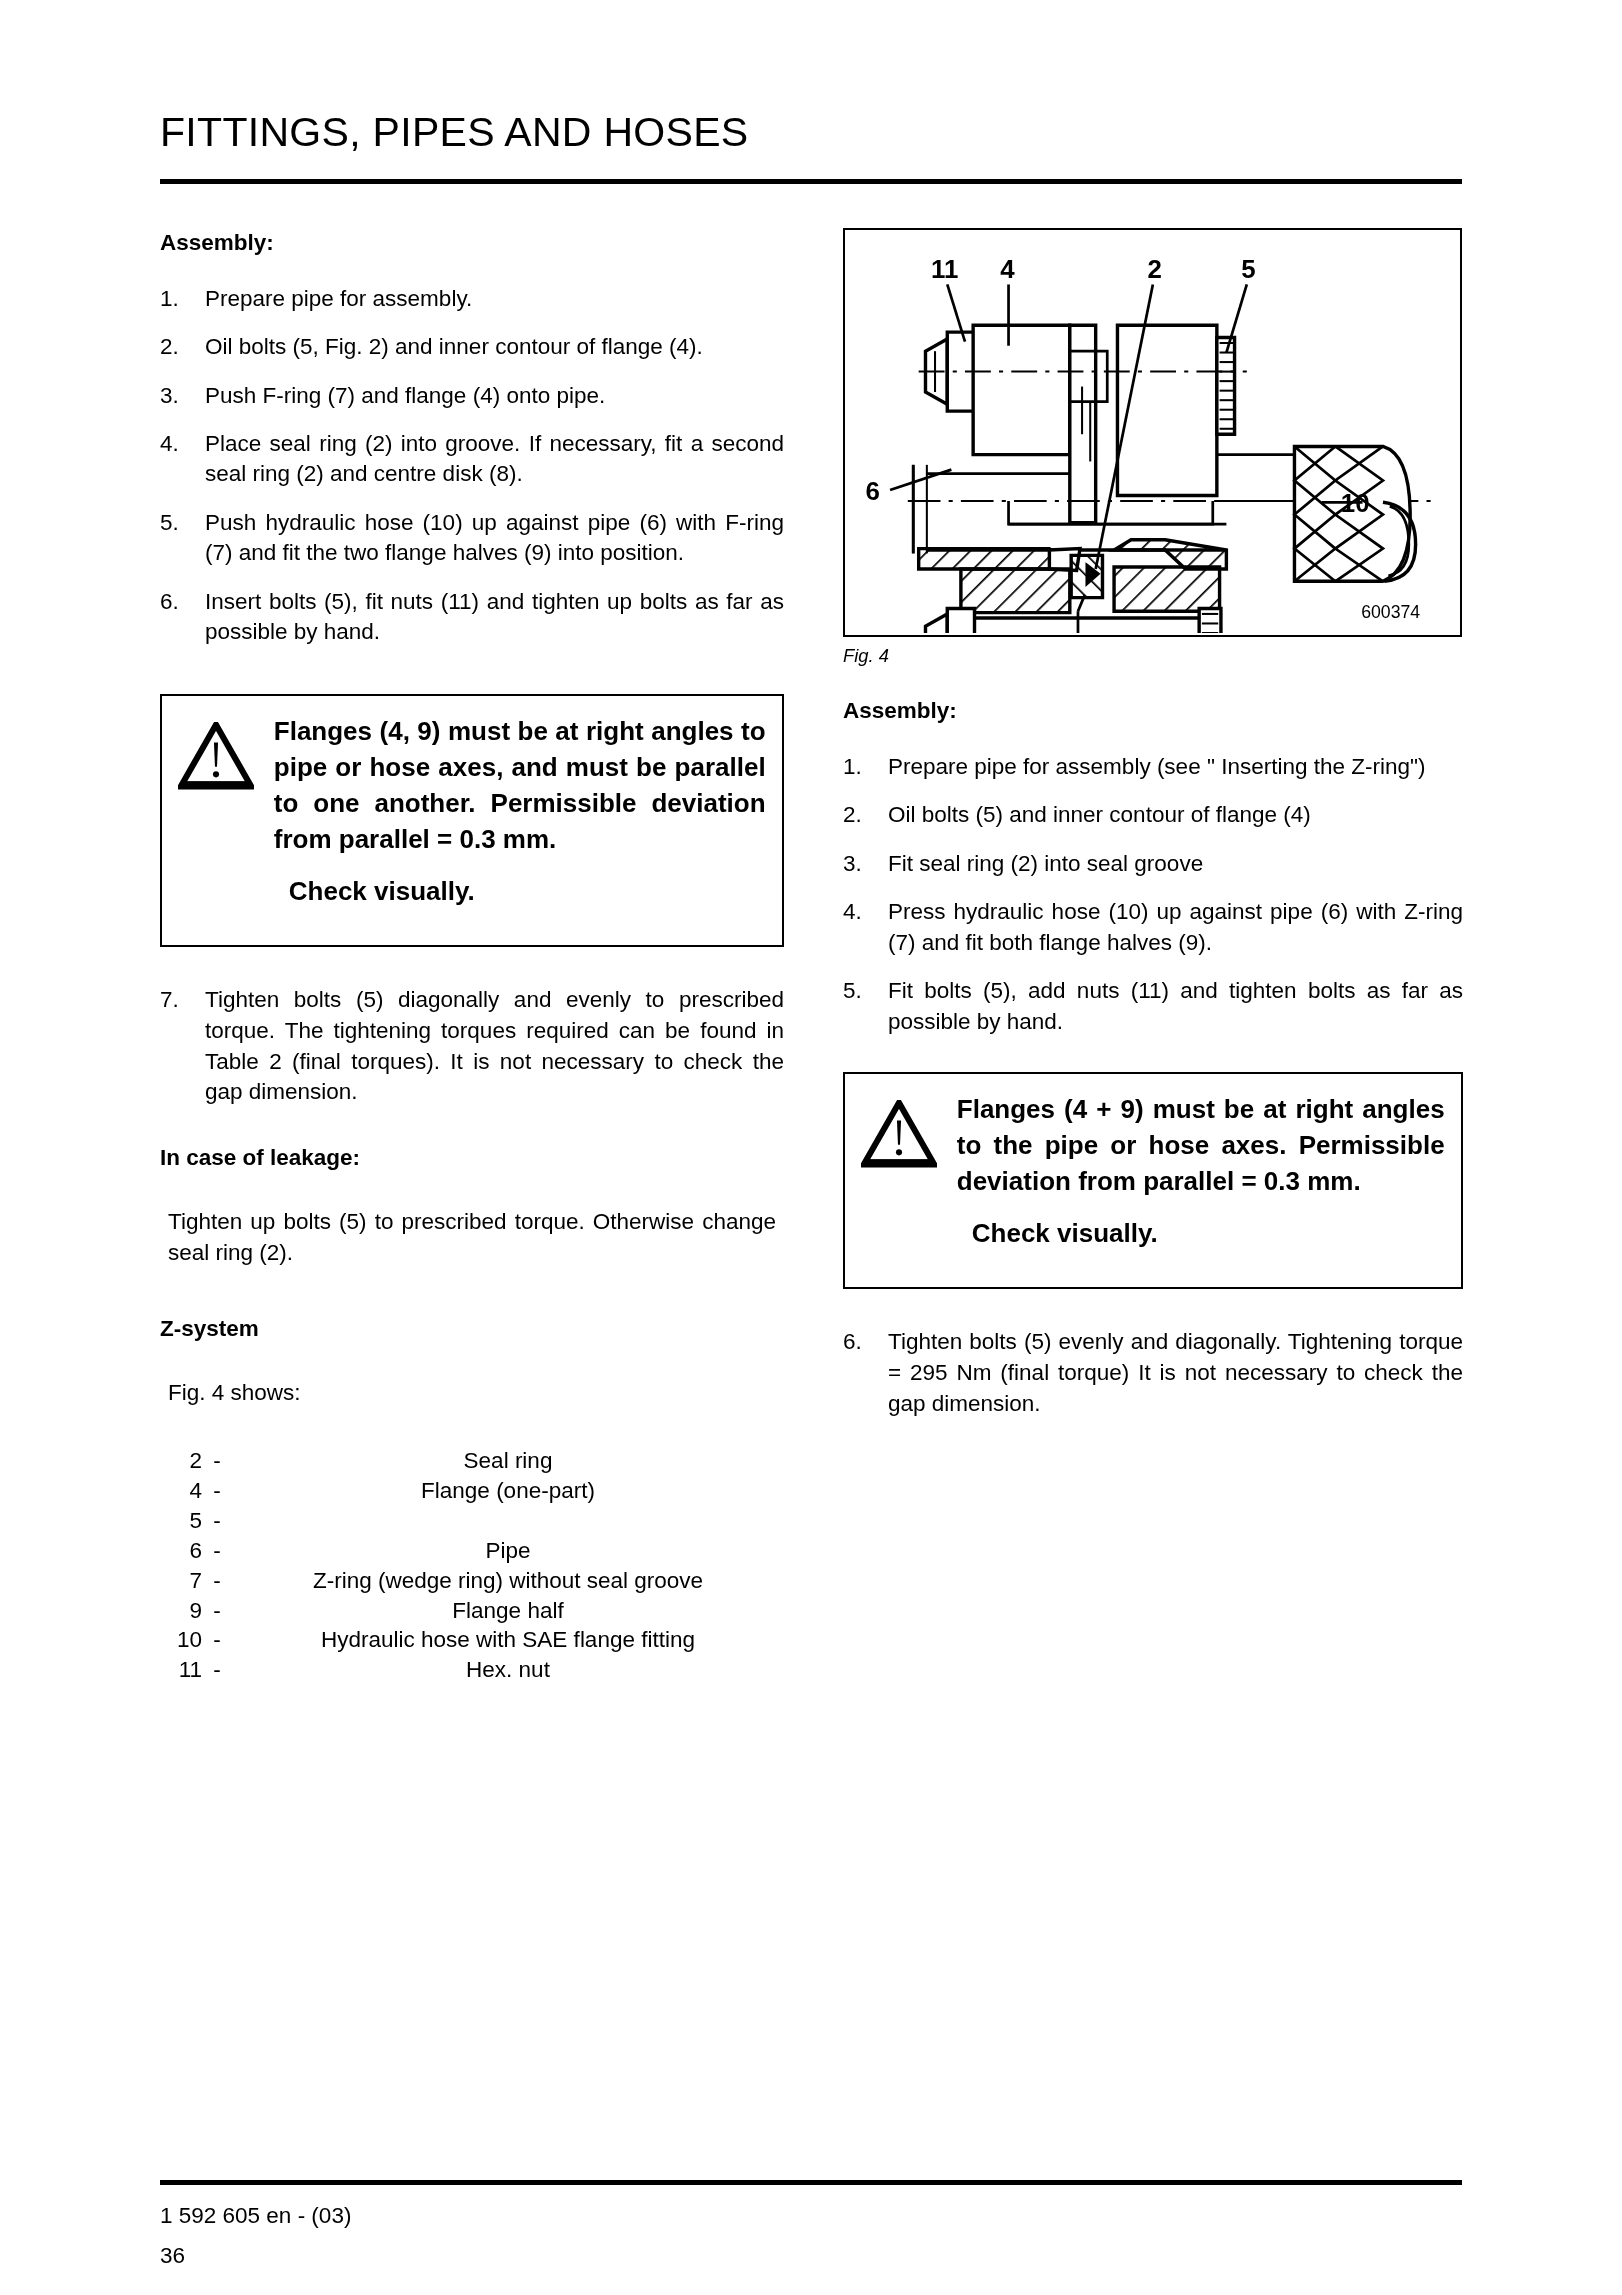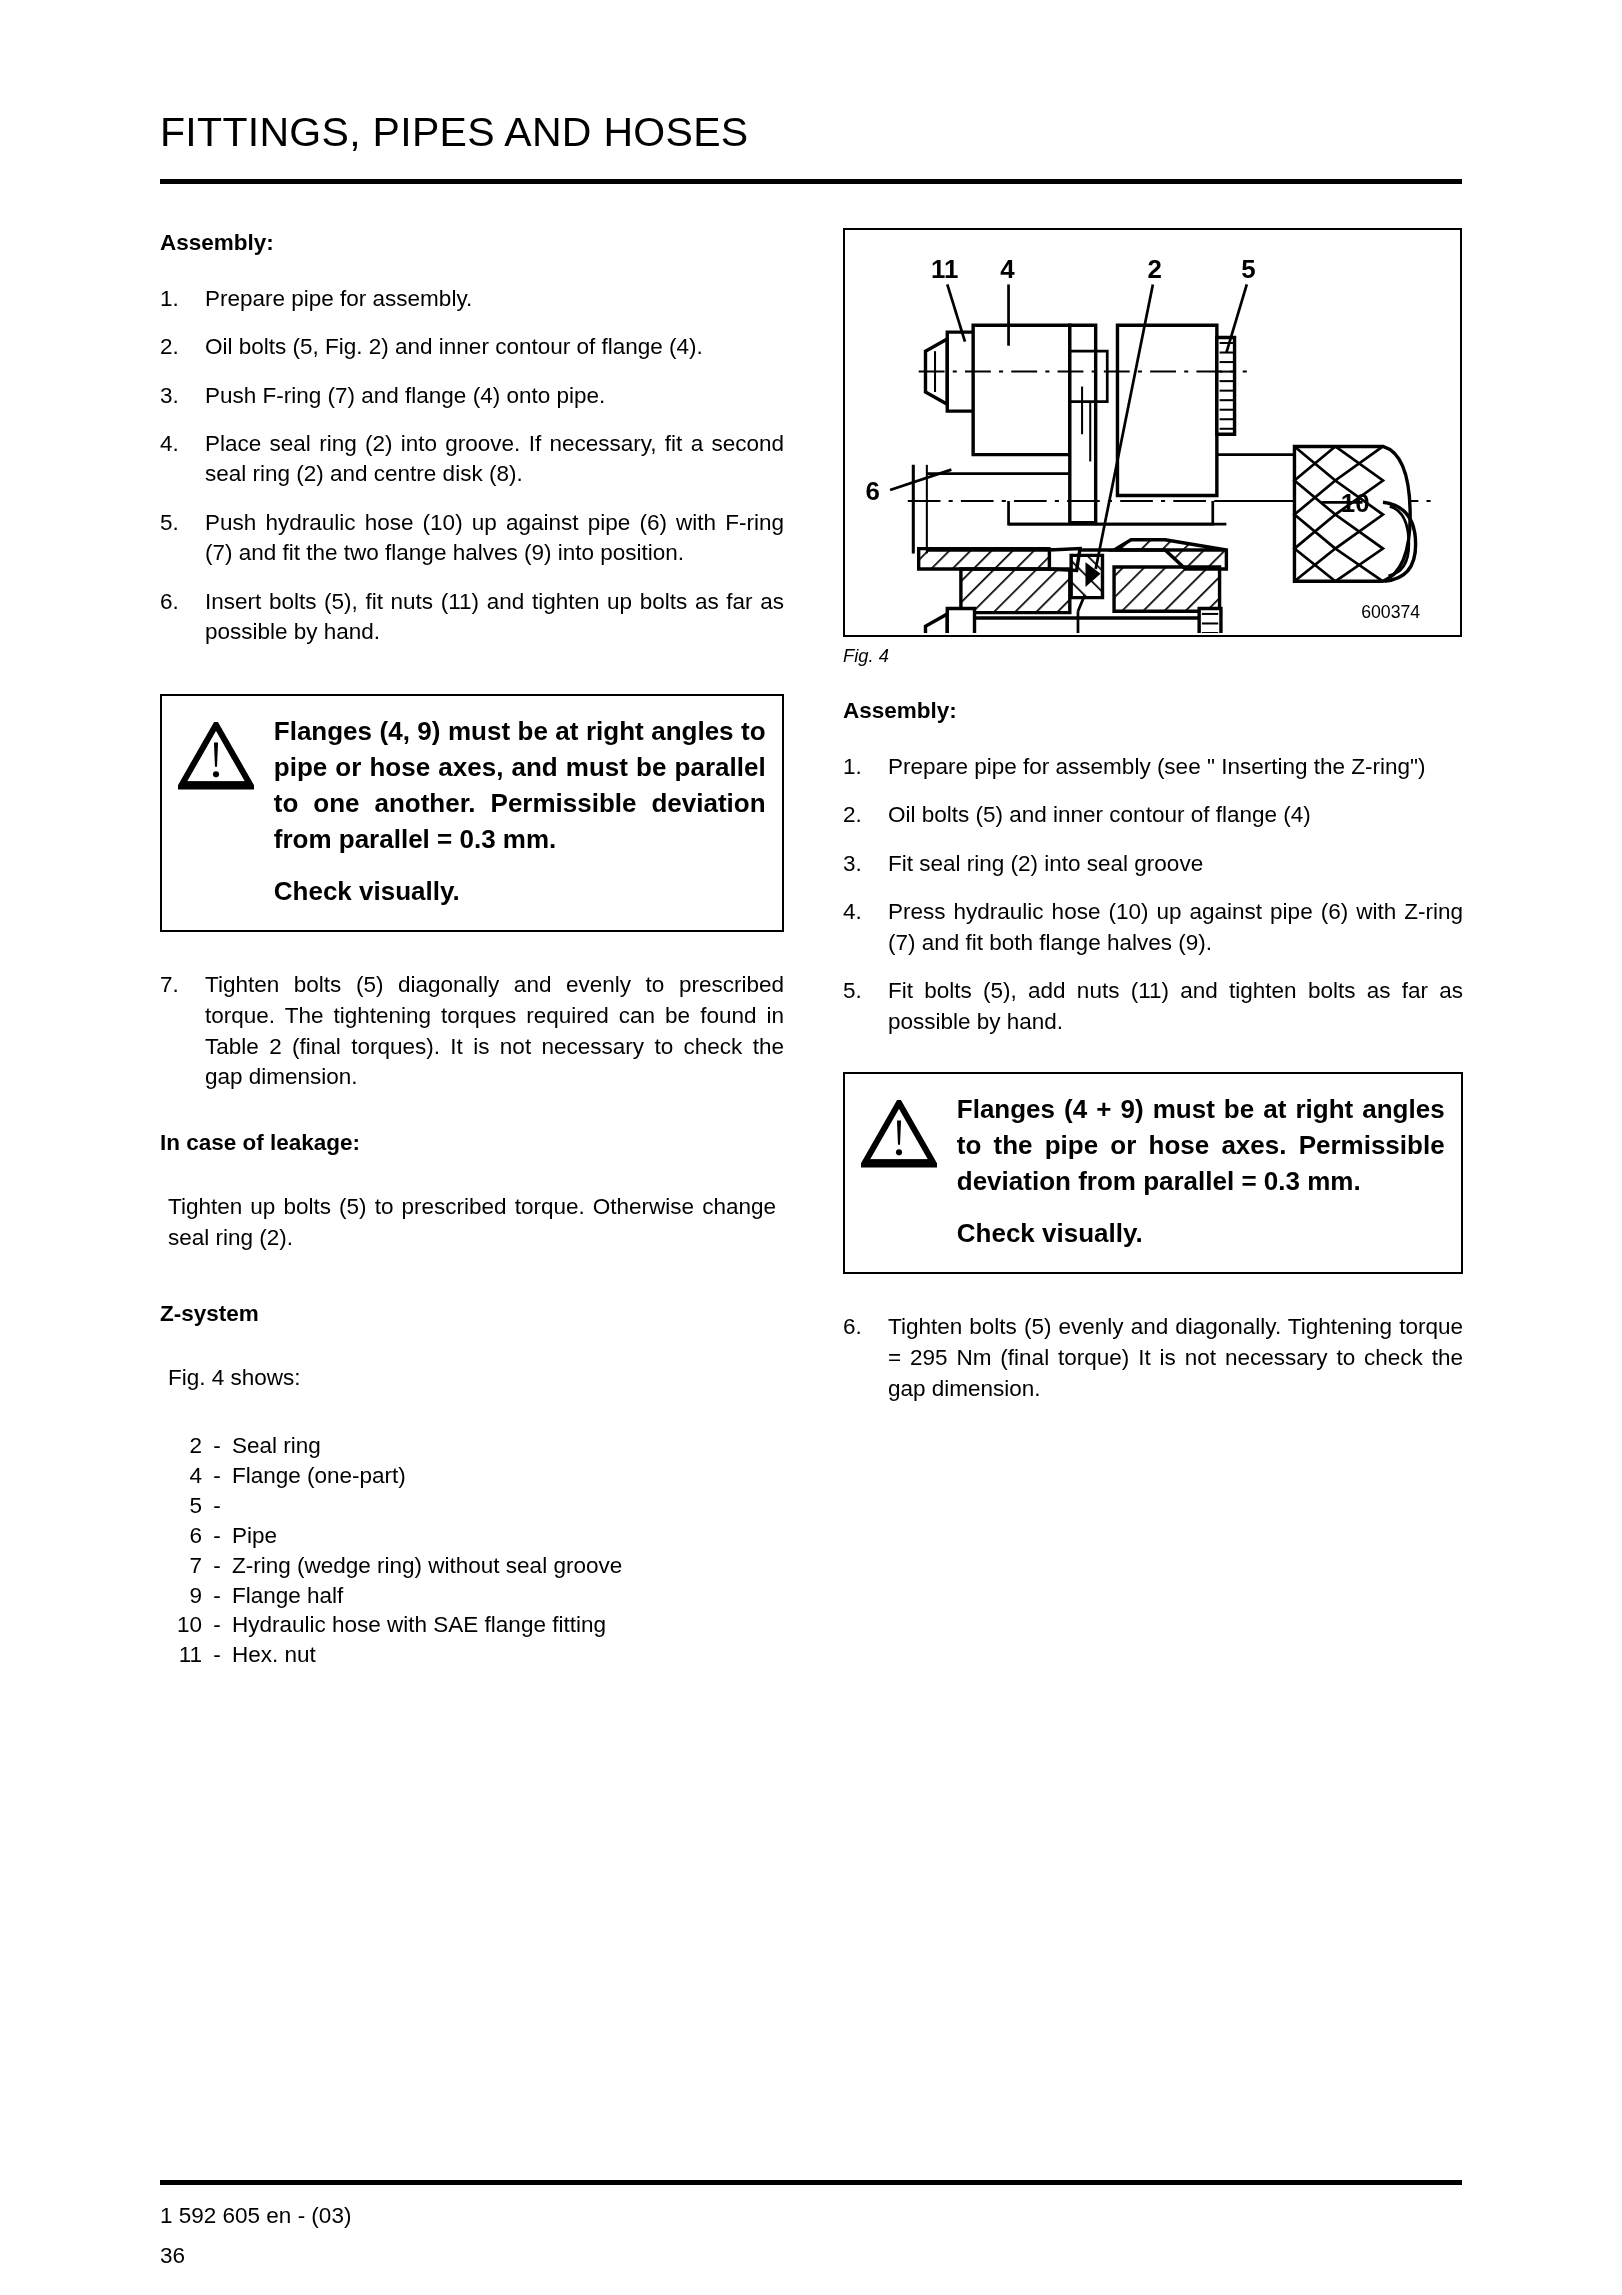--- a/index.html
+++ b/index.html
@@ -108,21 +108,21 @@
     padding-top: 8.2px;
   }
   .warn-icon svg { display: block; }
   .warn-body {
     flex: 1 1 auto;
     font-size: 26px;
     font-weight: bold;
     line-height: 1.38;
   }
   .warn-main { text-align: justify; margin: 0 0 16.4px 0; }
-  .warn-check { margin: 0; text-align: left; }
+  .warn-check { margin: 15px; text-align: left; }
 
   
   .legend {
     margin: 0;
     padding: 0;
     list-style: none;
     font-size: 22.5px;
     line-height: 1.33;
   }
   .legend li {
@@ -133,21 +133,21 @@
   .legend .lnum {
     width: 42px;
     text-align: right;
     flex: 0 0 auto;
   }
   .legend .ldash {
     width: 30px;
     text-align: center;
     flex: 0 0 auto;
   }
-  .legend .ltext { flex: 1 1 auto; }
+  .legend .ltext { flex: 1 1 auto; text-align: center; }
 
   
   .figure-box {
     position: relative;
     width: 619px;
     height: 409px;
     border: 2.7px solid #000;
     box-sizing: border-box;
     background: #fff;
   }

